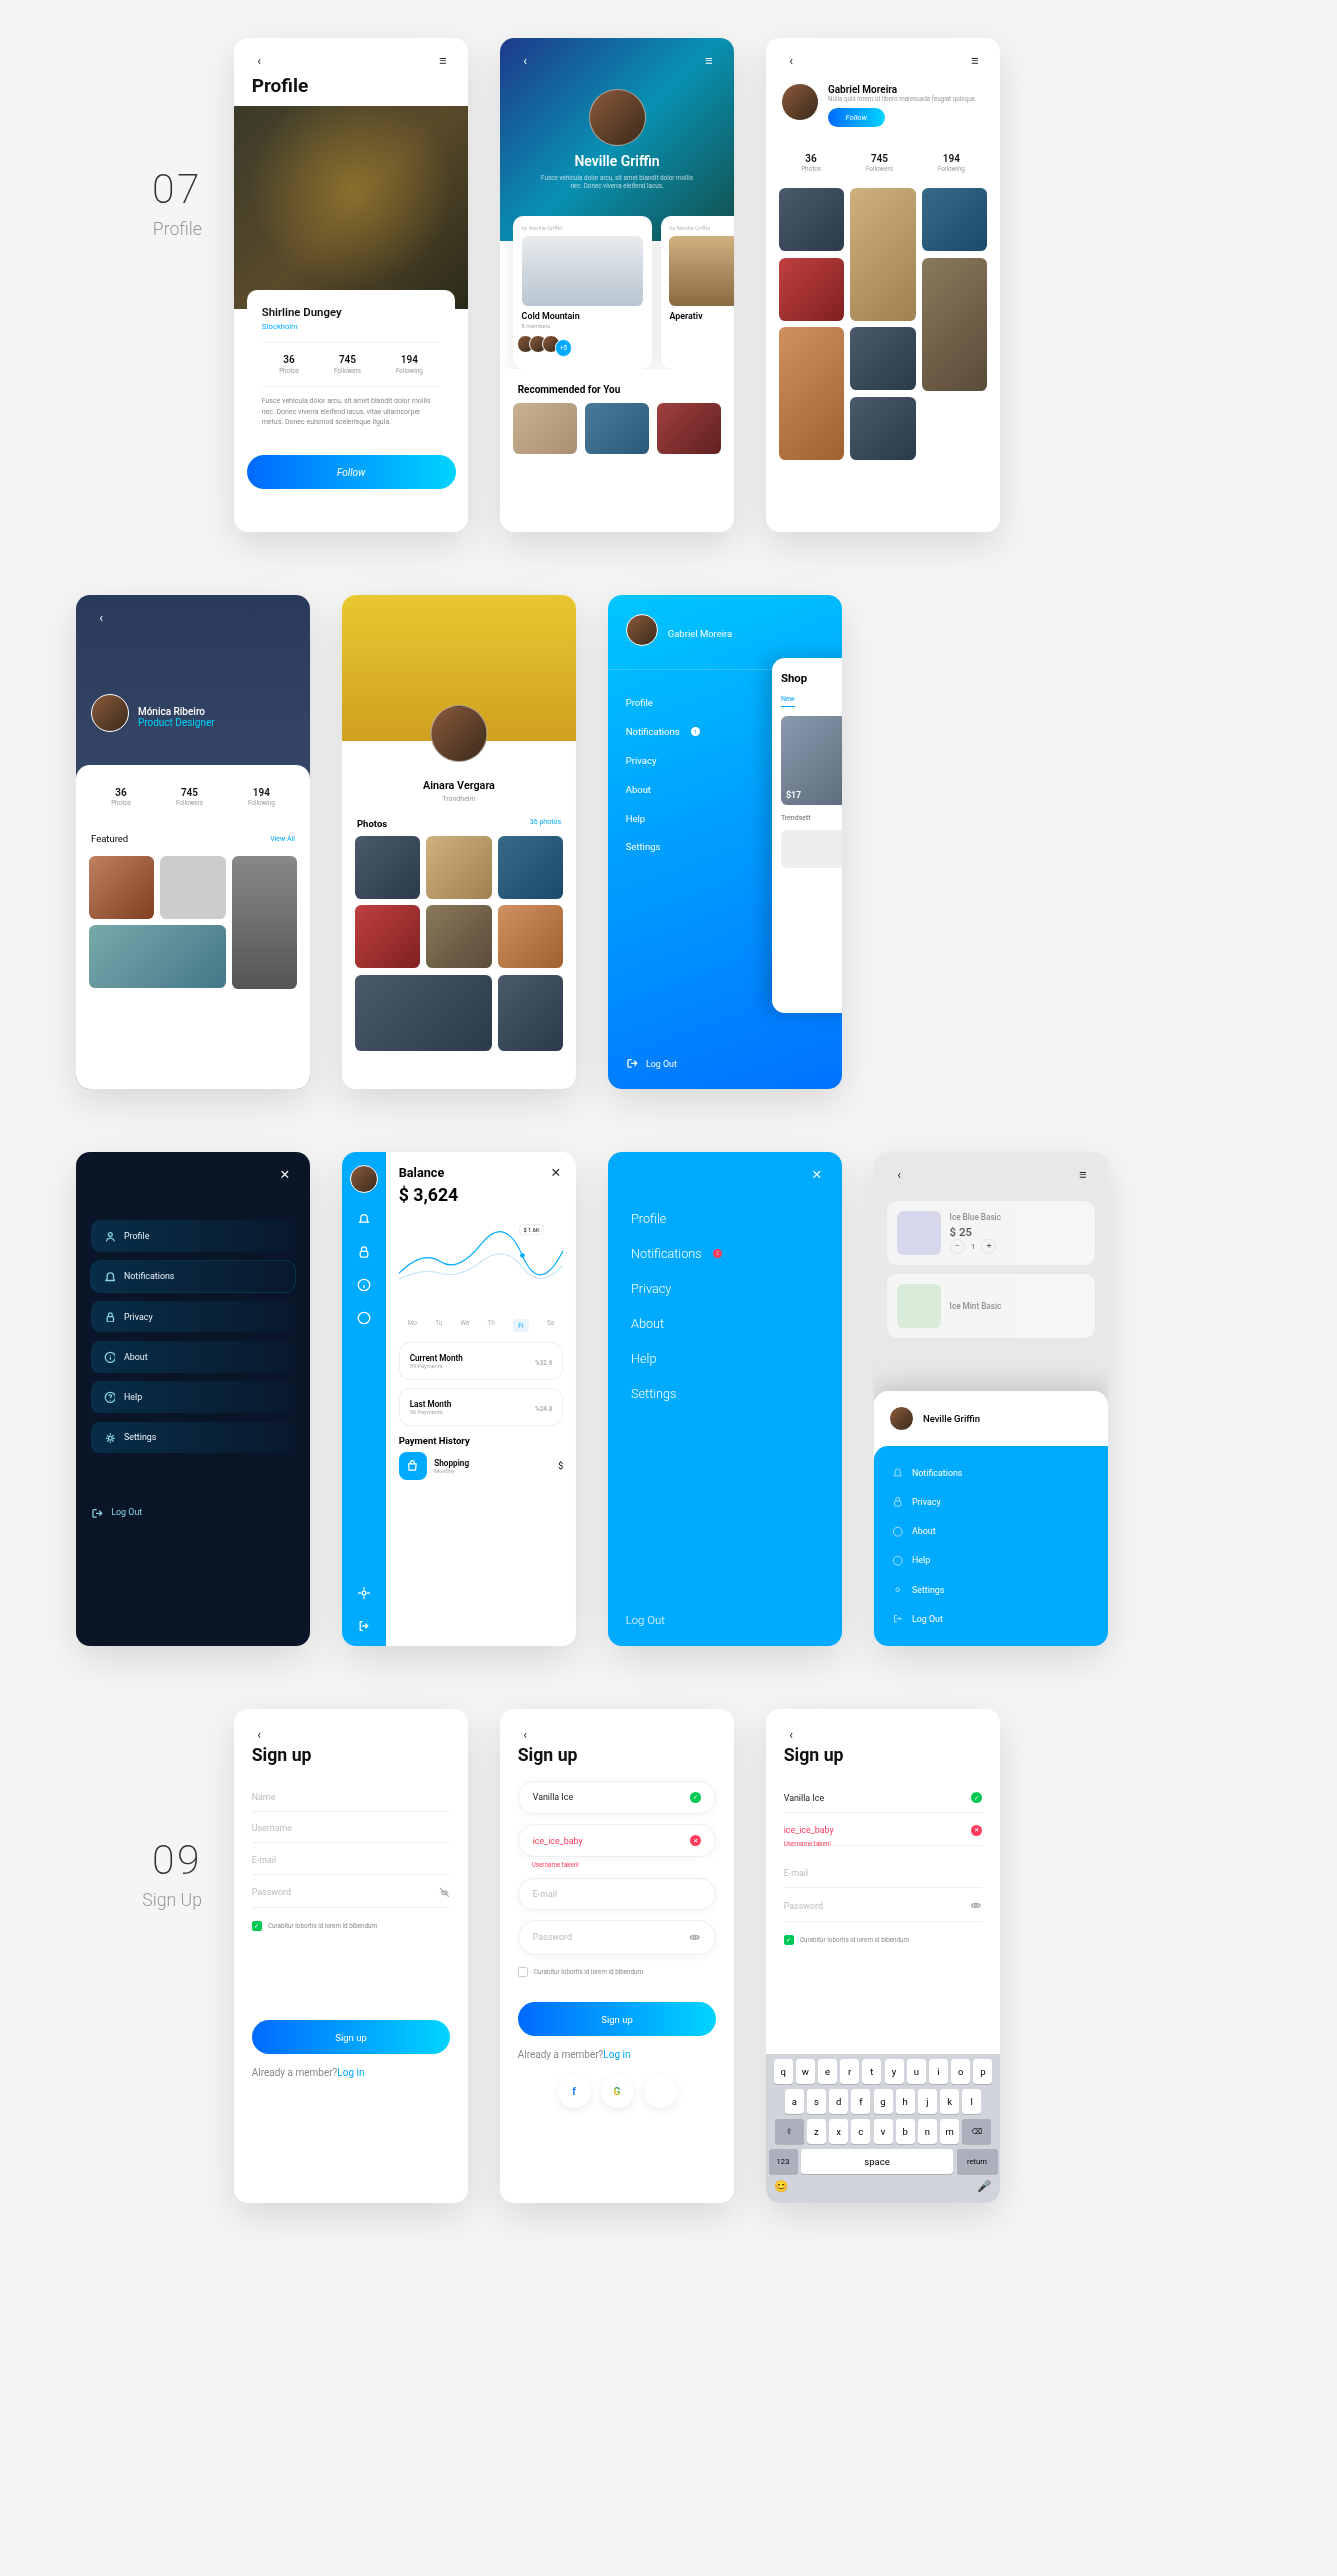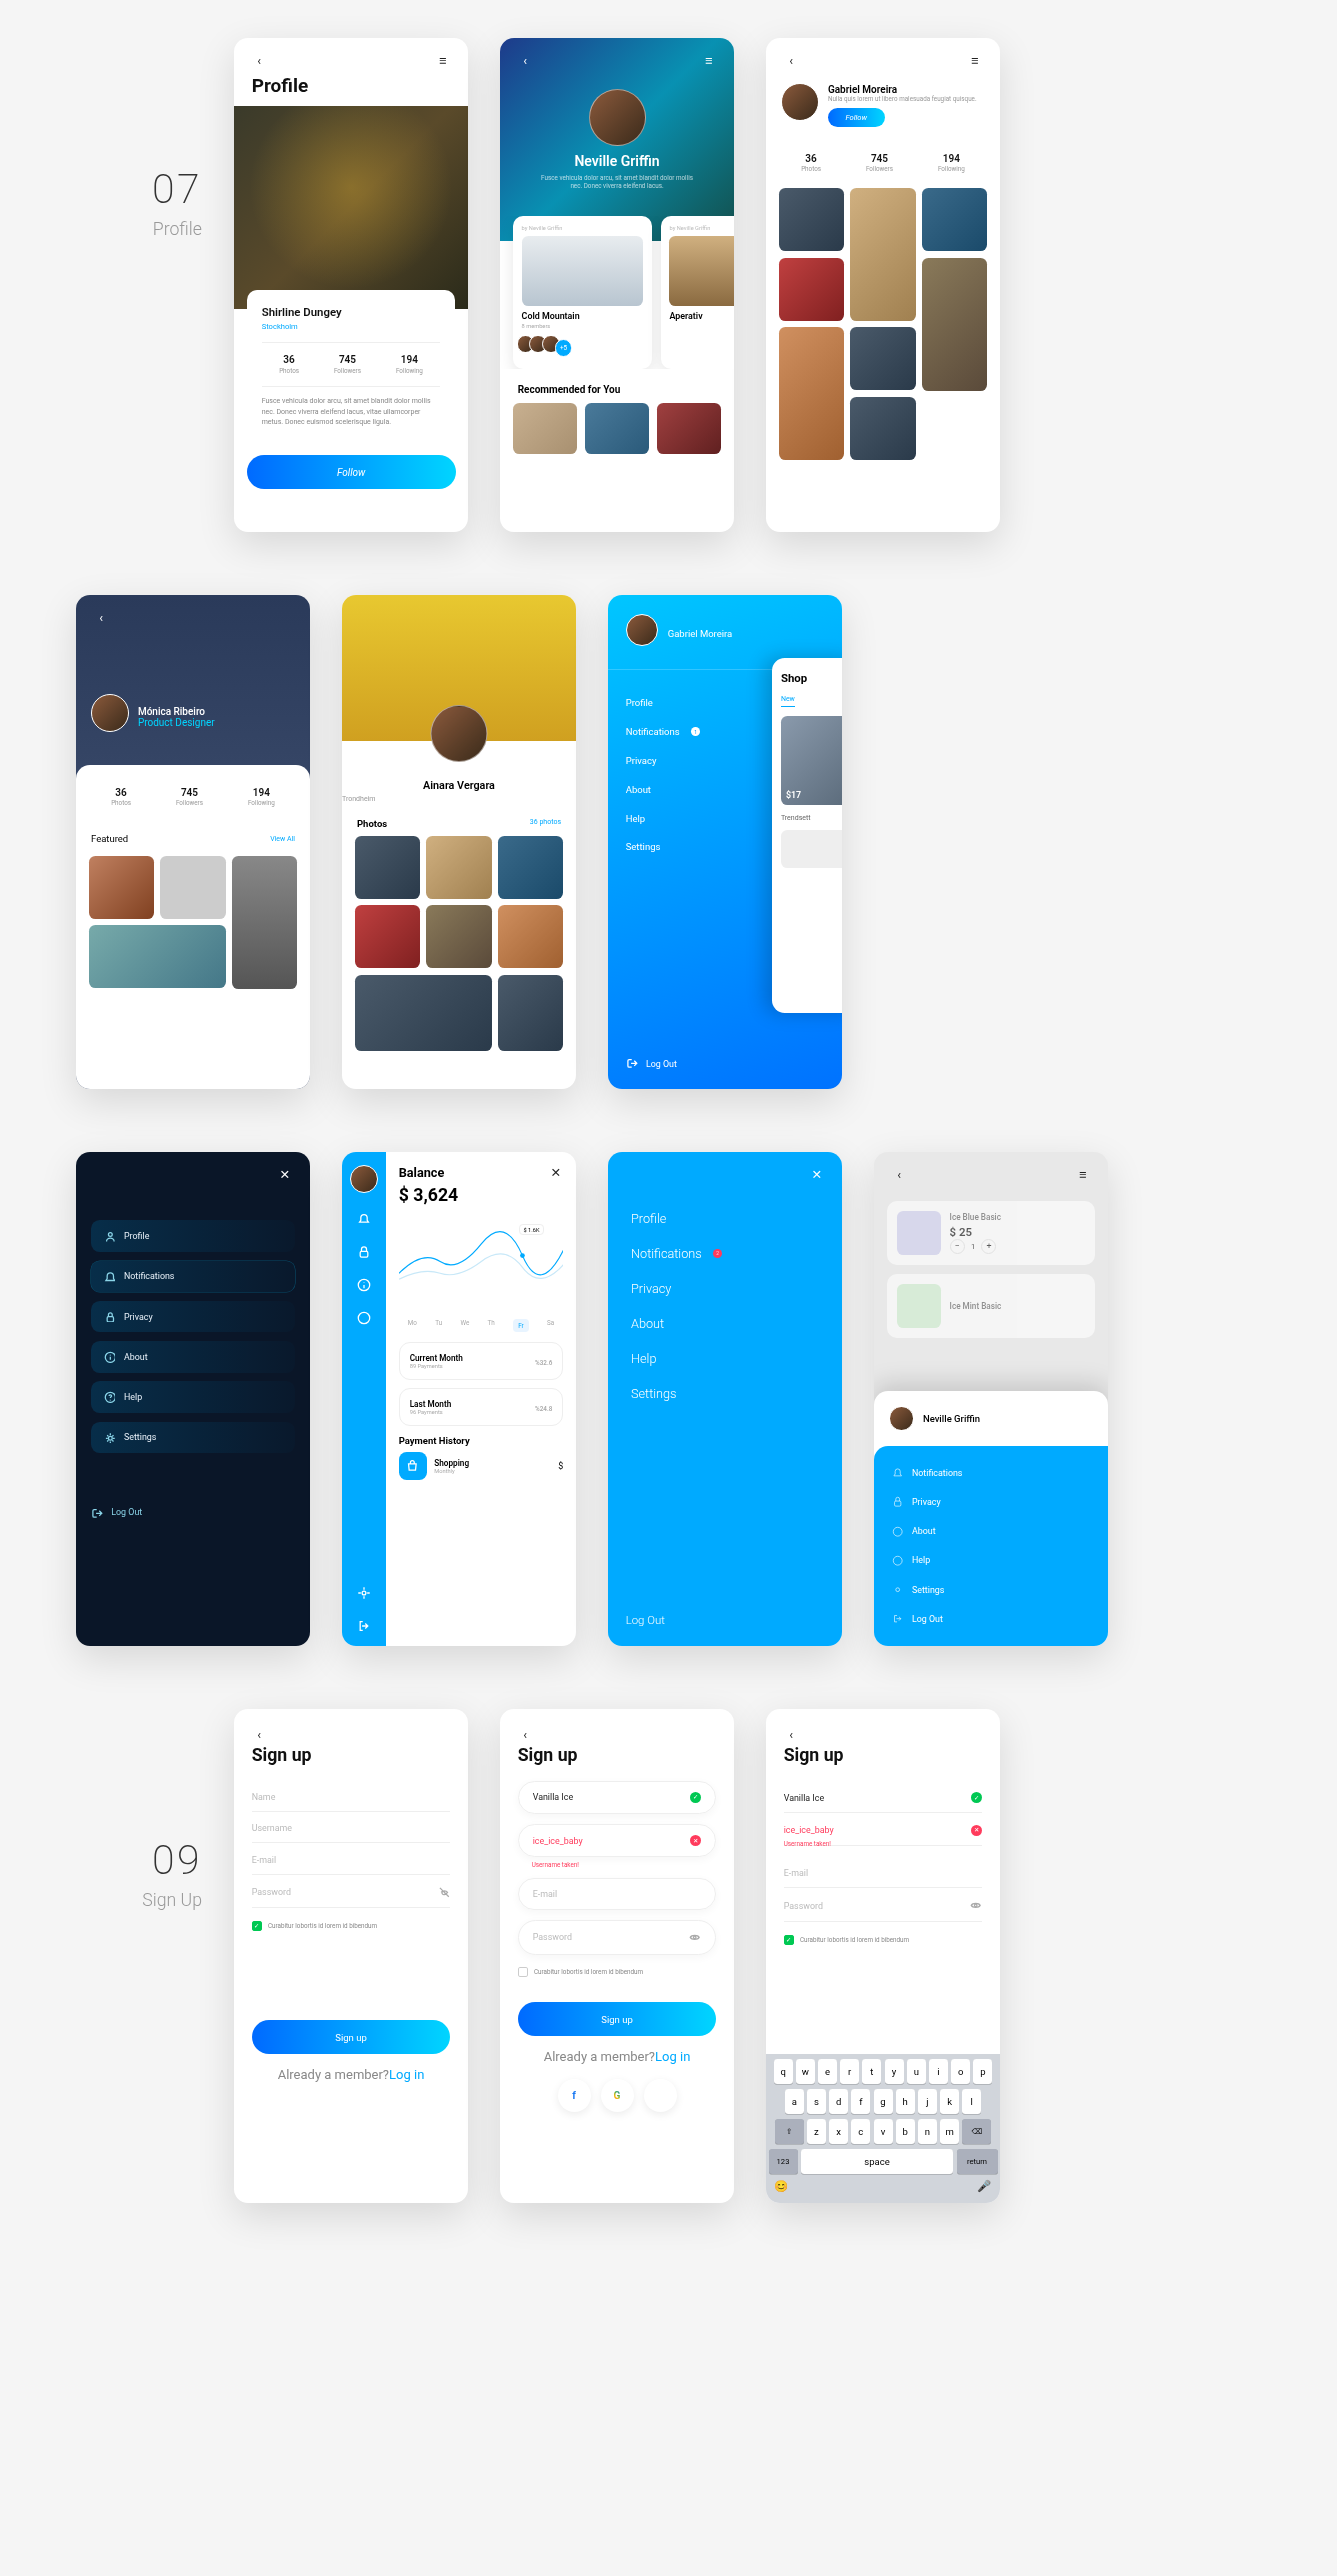--- a/index.html
+++ b/index.html
@@ -68,21 +68,21 @@
 .feat-hdr .t { font-size: 9.5px; font-weight: 400; }
 .feat-hdr .va { font-size: 7px; color: #00aaff; }
 .feat-grid { display: grid; grid-template-columns: repeat(3, 1fr); gap: 6.3px; padding: 0 12.7px; }
 .feat-grid .f { height: 63px; border-radius: 6.3px; background: linear-gradient(135deg, #c08060, #804020); }
 .feat-grid .f:nth-child(2) { background: #ccc; }
 .feat-grid .f:nth-child(3) { grid-row: span 2; height: 133px; background: linear-gradient(180deg, #888, #555); }
 .feat-grid .f:nth-child(4) { grid-column: span 2; background: linear-gradient(135deg, #7aa, #478); height: 63px; }
 .screen5-top { height: 146px; background: linear-gradient(180deg, #e8c830 0%, #d0a020 100%); position: relative; }
 .screen5-av { position: absolute; left: 50%; bottom: -28.5px; transform: translateX(-50%); }
 .screen5-name { text-align: center; padding: 38px 0 2.5px; font-size: 10.8px; font-weight: 600; }
-.screen5-loc { text-align: left; font-size: 7px; color: #999; }
+.screen5-loc { text-align: center; font-size: 7px; color: #999; }
 .photos-hdr { display: flex; justify-content: space-between; padding: 15px 15px 7.6px; }
 .photos-hdr .t { font-size: 9.5px; font-weight: 700; }
 .photos-hdr .c { font-size: 7px; color: #00aaff; }
 .menu-blue { background: linear-gradient(160deg, #00c6ff, #0072ff); position: relative; }
 .menu-blue .side { display: flex; gap: 10px; align-items: center; padding: 19px 17.7px 15px; border-bottom: 0.6px solid rgba(255,255,255,0.2); }
 .menu-blue .side .n { color: #fff; font-size: 9.5px; }
 .menu-list { padding: 19px 17.7px; }
 .menu-item { color: #fff; font-size: 9.5px; padding: 8.9px 0; display: flex; align-items: center; gap: 8.9px; }
 .menu-item .badge { width: 8.9px; height: 8.9px; border-radius: 50%; background: #fff; color: #0099ff; font-size: 5px; display: inline-flex; align-items: center; justify-content: center; margin-left: 2.5px; }
 .logout { position: absolute; bottom: 19px; left: 17.7px; color: #fff; font-size: 8.9px; display: flex; align-items: center; gap: 7.6px; }
@@ -138,21 +138,21 @@
 .signup .screen-title { font-size: 17.7px; }
 .signup-form { padding: 6.3px 17.7px; }
 .field { border-bottom: 0.6px solid #eee; padding: 11.4px 0 8.9px; display: flex; align-items: center; font-size: 8.9px; color: #bbb; }
 .field.card { border: 0.6px solid #eee; border-radius: 17.7px; padding: 10px 14px; margin-bottom: 10px; box-shadow: 0 2.5px 8.9px rgba(0,0,0,0.04); }
 .field.filled { color: #222; }
 .err-msg { font-size: 6.3px; color: #ff3b5c; margin: -6.3px 0 8.9px 14px; }
 .check-row { display: flex; gap: 6.3px; align-items: center; font-size: 6.3px; color: #888; margin-top: 12.7px; }
 .check-row .cb { width: 10px; height: 10px; border: 0.6px solid #ccc; border-radius: 1.9px; display: inline-flex; align-items: center; justify-content: center; font-size: 6.3px; }
 .check-row .cb.on { background: #00c853; border-color: #00c853; color: #fff; }
 .signup-btn { width: 100%; padding: 11.4px; border-radius: 19px; background: linear-gradient(90deg, #006aff, #00d5ff); color: #fff; font-size: 9.5px; border: none; margin-top: 25px; }
-.already { text-align: center; font-size: 13px; color: #888; margin-top: 12.7px; }
+.already { font-size: 10px; color: #888; margin-top: 12.7px; }
 .already .a { color: #00aaff; }
 .social { display: flex; justify-content: center; gap: 10px; margin-top: 15px; }
 .social .s { width: 33px; height: 33px; border-radius: 50%; background: #fff; box-shadow: 0 2.5px 8.9px rgba(0,0,0,0.08); display: flex; align-items: center; justify-content: center; font-weight: 700; }
 .kbd { position: absolute; bottom: 0; left: 0; right: 0; background: #d1d5db; padding: 5px 2.5px; }
 .krow { display: flex; gap: 3.2px; justify-content: center; margin-bottom: 5px; }
 .key { background: #fff; border-radius: 3.2px; min-width: 19px; height: 25px; display: flex; align-items: center; justify-content: center; font-size: 9.5px; box-shadow: 0 0.6px 0.6px rgba(0,0,0,0.3); }
 .key.wide { min-width: 29px; background: #abb0bc; font-size: 7.6px; }
 .key.space { flex: 1; }
 .icon-svg { width: 12.7px; height: 12.7px; stroke: currentColor; fill: none; stroke-width: 2; }
 .status-dot { width: 11.4px; height: 11.4px; border-radius: 50%; margin-left: auto; display: flex; align-items: center; justify-content: center; color: #fff; font-size: 6.3px; }

